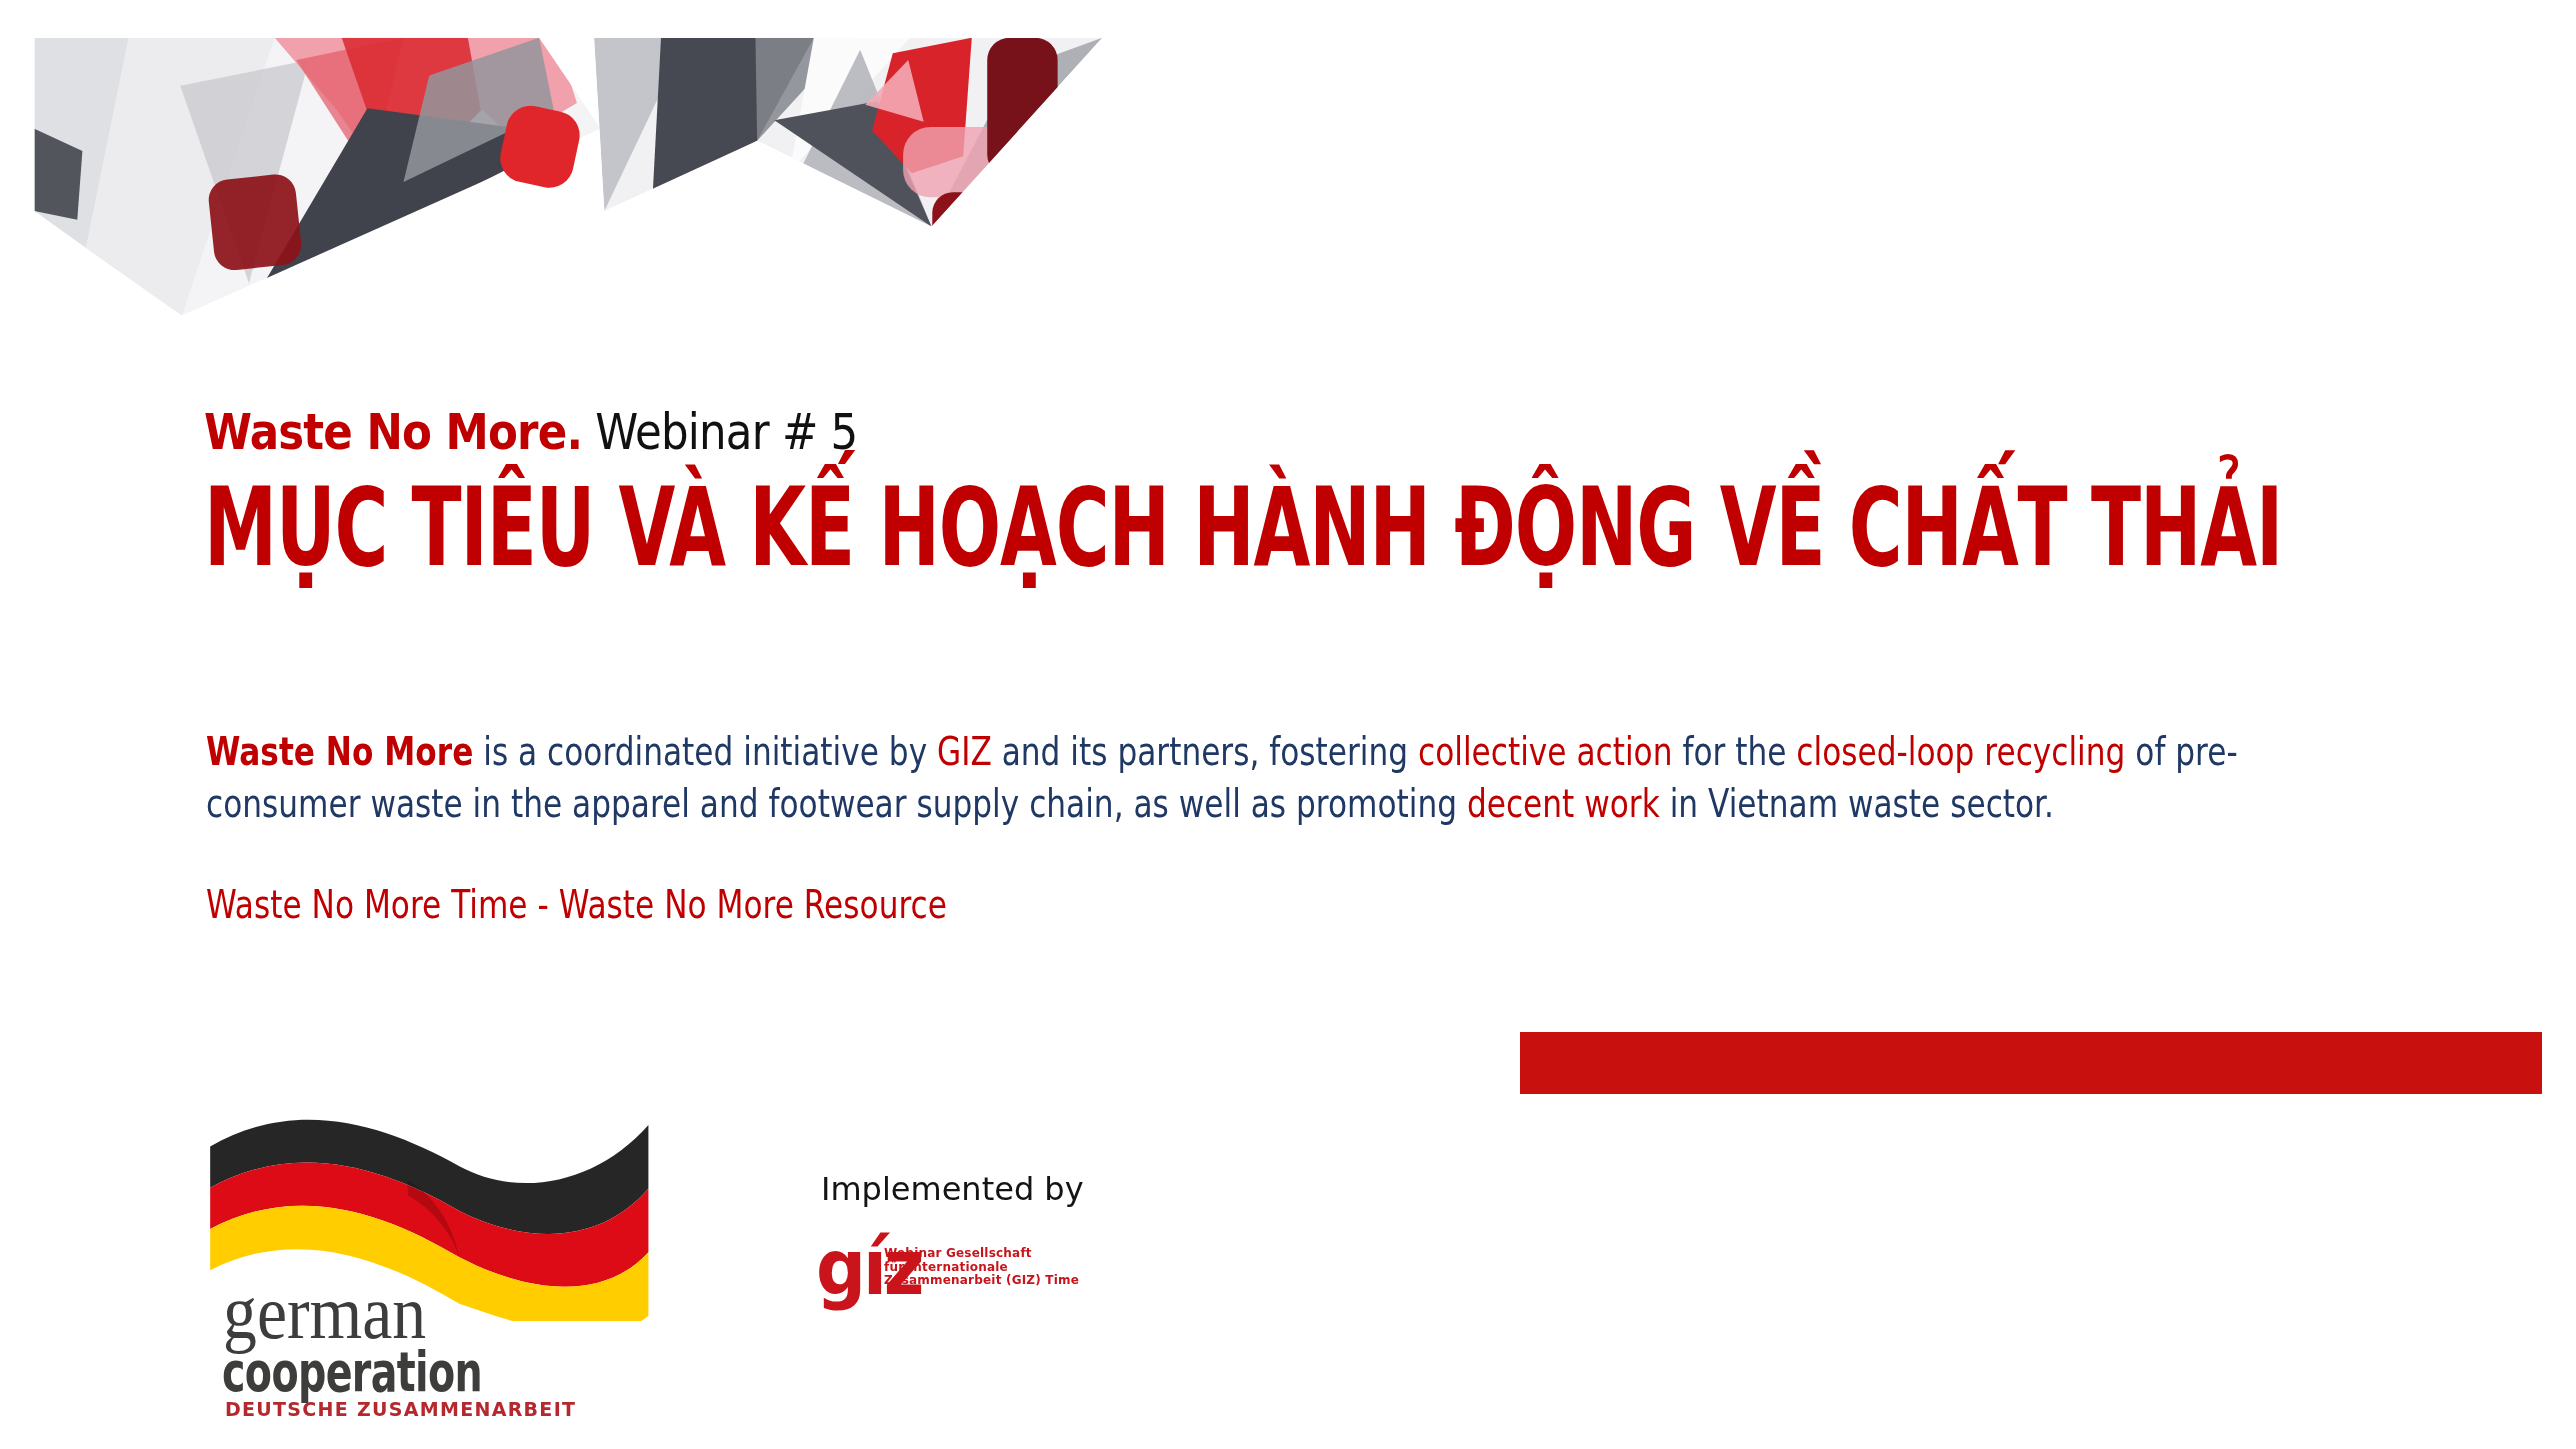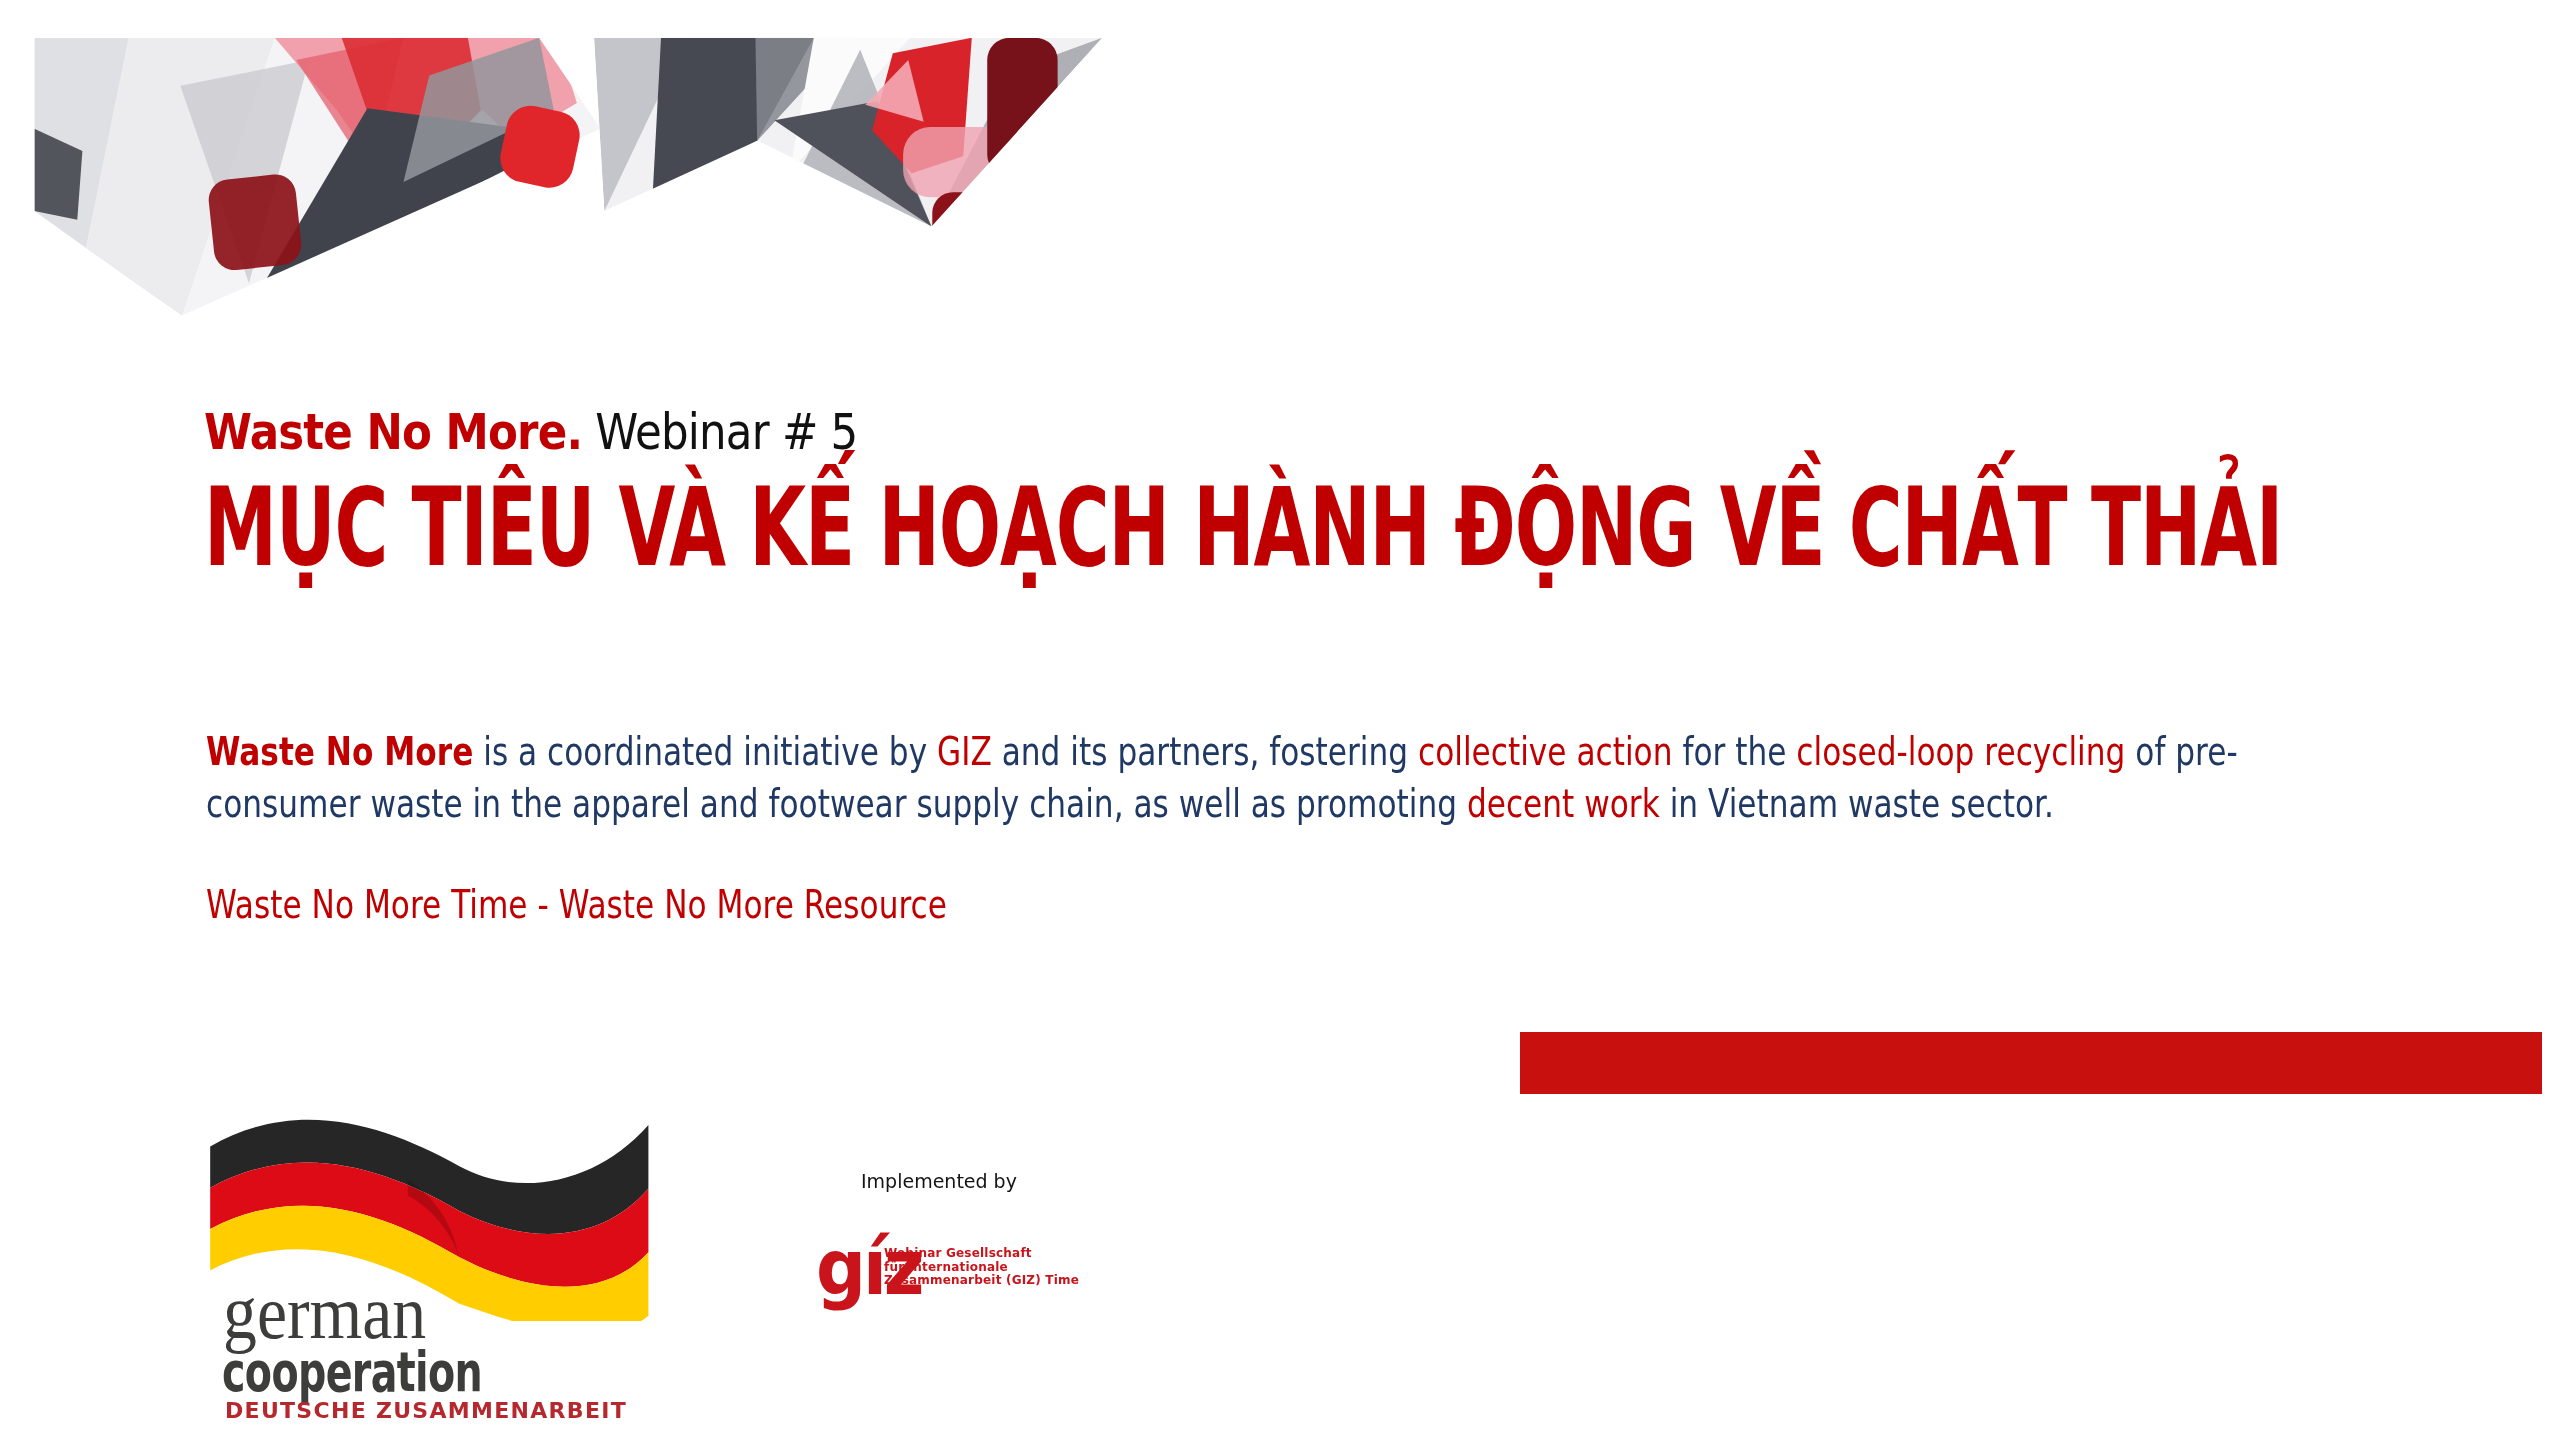--- a/index.html
+++ b/index.html
@@ -57,26 +57,26 @@
     position:absolute;left:223px;top:1274px;font-family:"Liberation Serif","DejaVu Serif",serif;
     font-size:77px;line-height:1;color:var(--coop-gray);
     transform:scaleX(.88);transform-origin:0 0;white-space:nowrap;
   }
   .cooperation-word{
     position:absolute;left:222px;top:1345px;font-size:55px;line-height:1;font-weight:700;
     color:var(--coop-gray);transform:scaleX(.72);transform-origin:0 0;
     letter-spacing:-0.9px;white-space:nowrap;
   }
   .deutsche{
-    position:absolute;left:225px;top:1400px;font-size:22px;line-height:1;font-weight:700;
+    position:absolute;left:225px;top:1400px;font-size:19px;line-height:1;font-weight:700;
     color:var(--coop-red);letter-spacing:1.3px;white-space:nowrap;
   }
 
   
-  .implemented{position:absolute;left:821px;top:1170px;font-size:19px;line-height:1.2;color:var(--text-black);margin-left:40px;}
+  .implemented{position:absolute;left:821px;top:1170px;font-size:32px;line-height:1.2;color:var(--text-black);}
   .giz-wordmark{
     position:absolute;left:816px;top:1230px;font-size:76px;line-height:1;font-weight:700;
     color:var(--giz-red);letter-spacing:-3.4px;transform:scaleX(.92);transform-origin:0 0;
   }
   .giz-lines{
     position:absolute;left:884px;top:1247px;font-size:12px;line-height:13.7px;font-weight:700;
     color:var(--giz-red);letter-spacing:0.2px;white-space:nowrap;
   }
 </style>
 </head>

